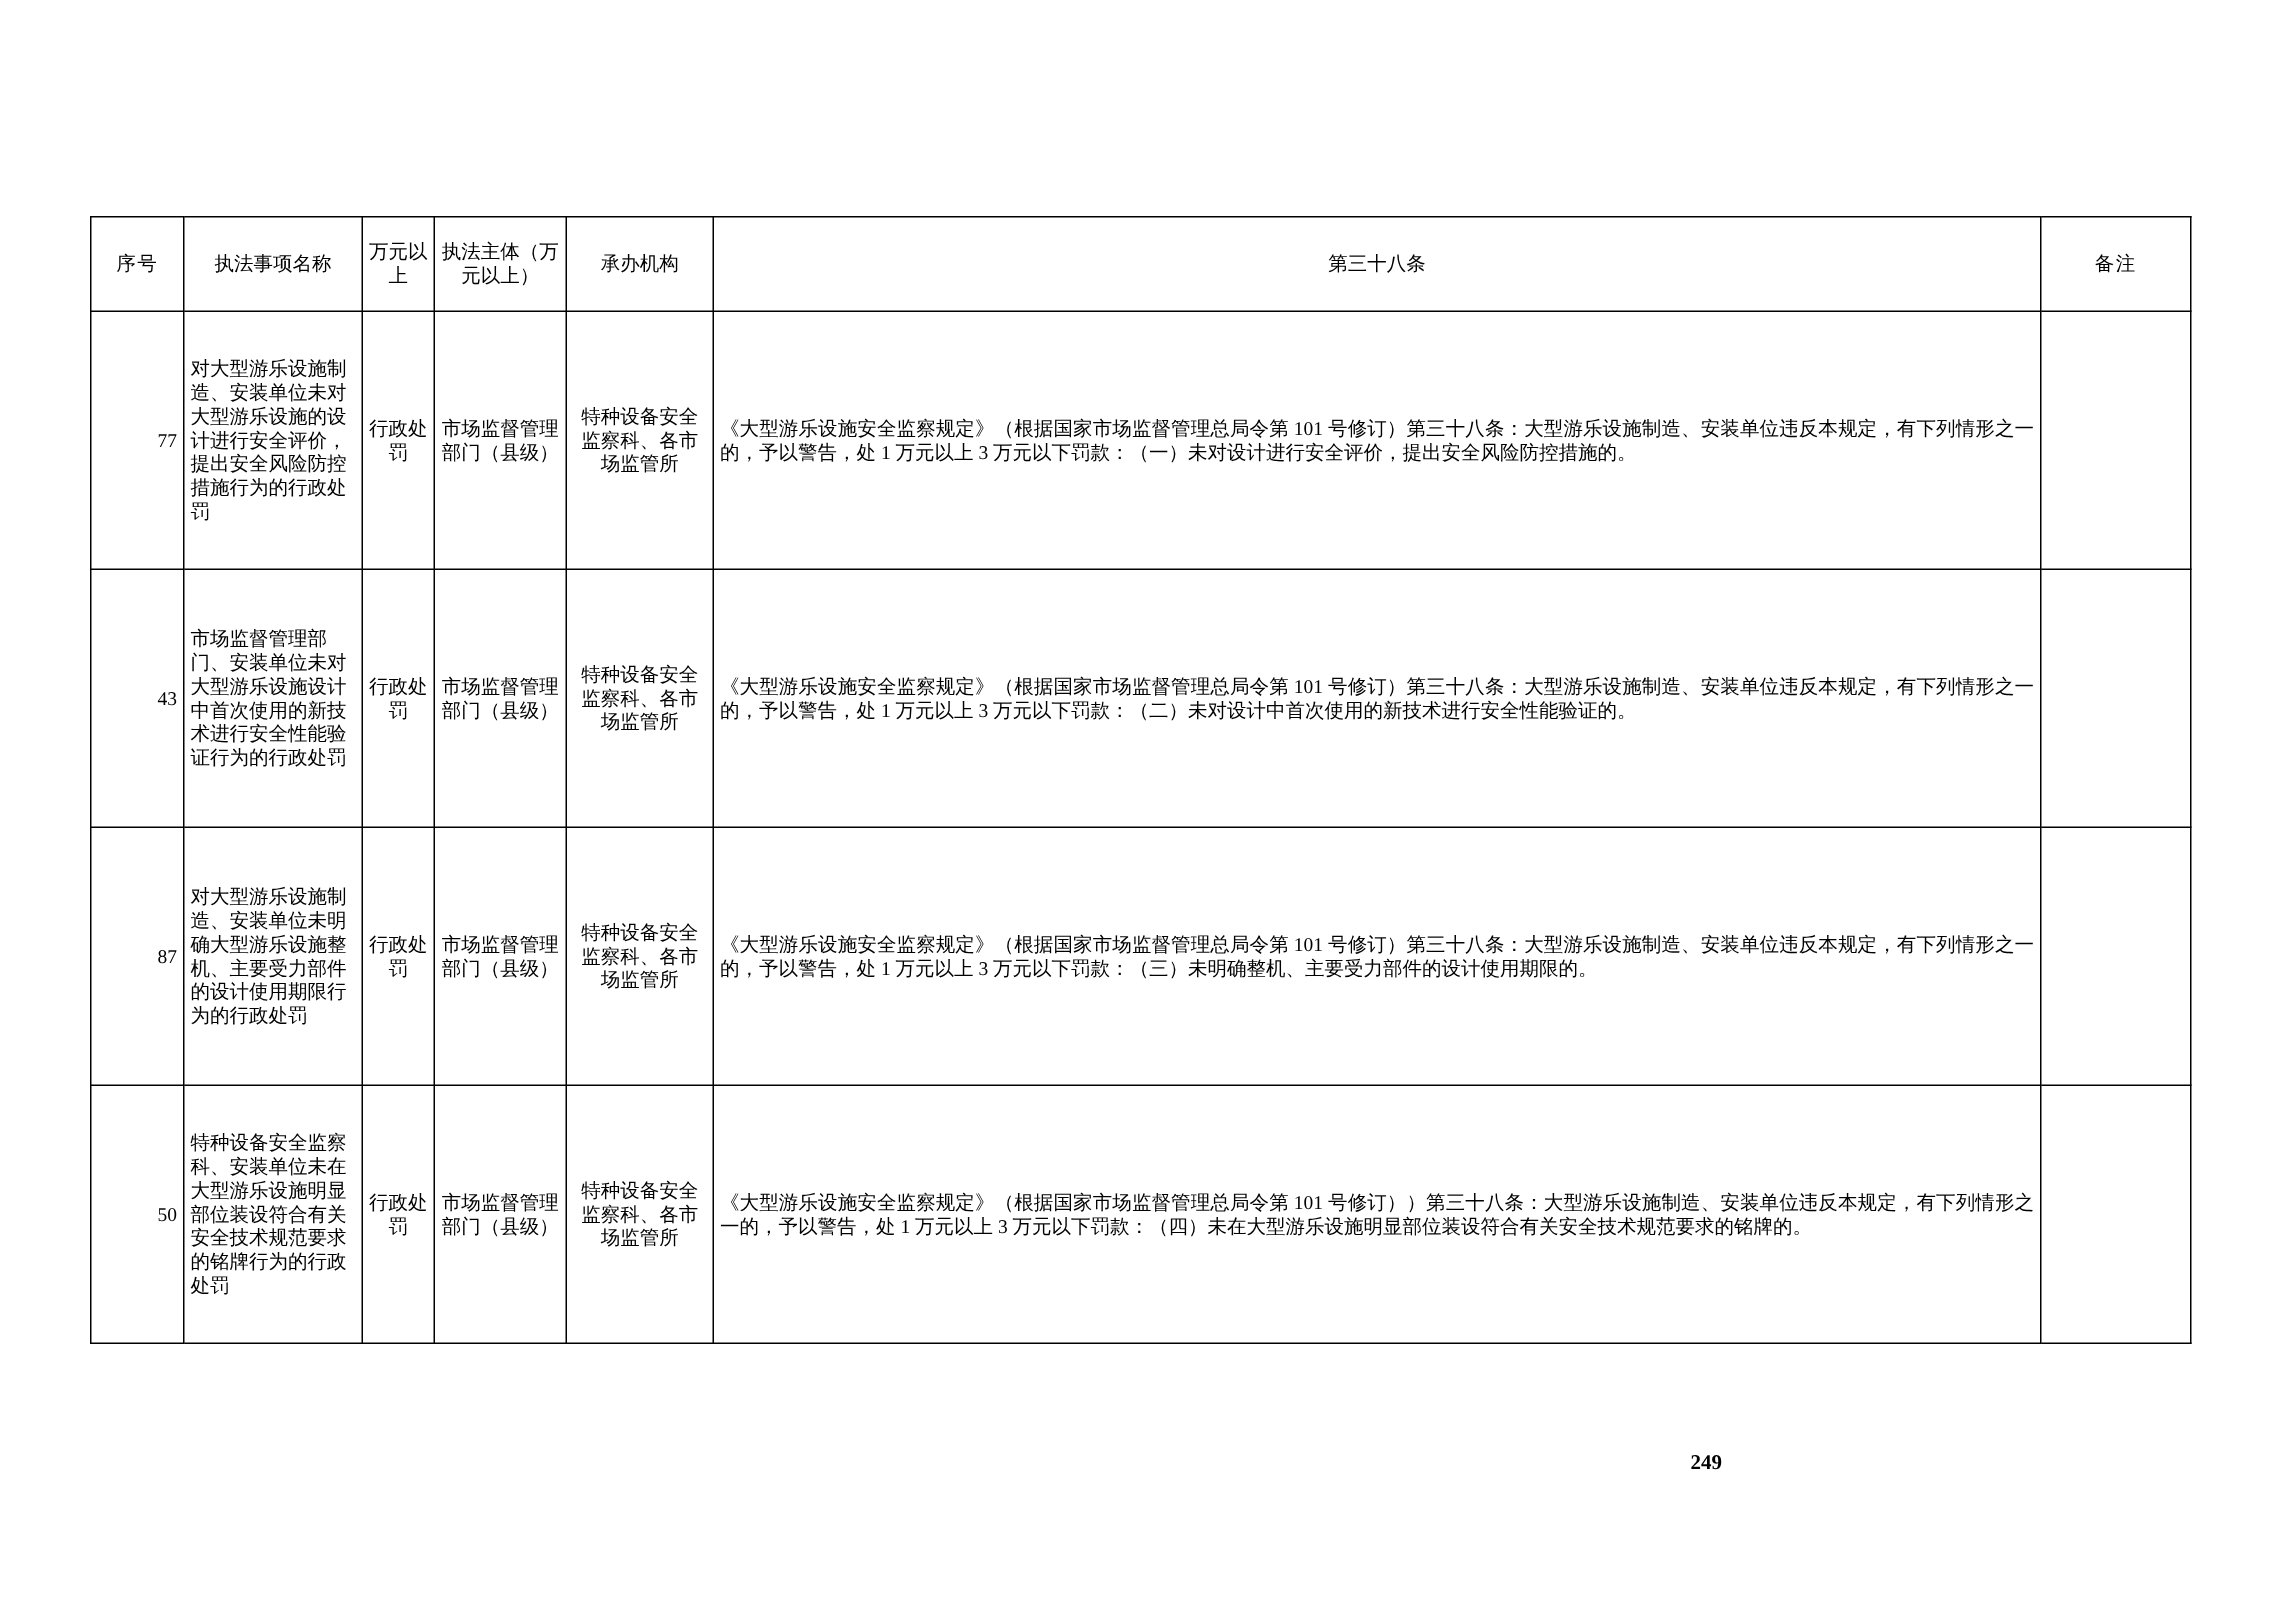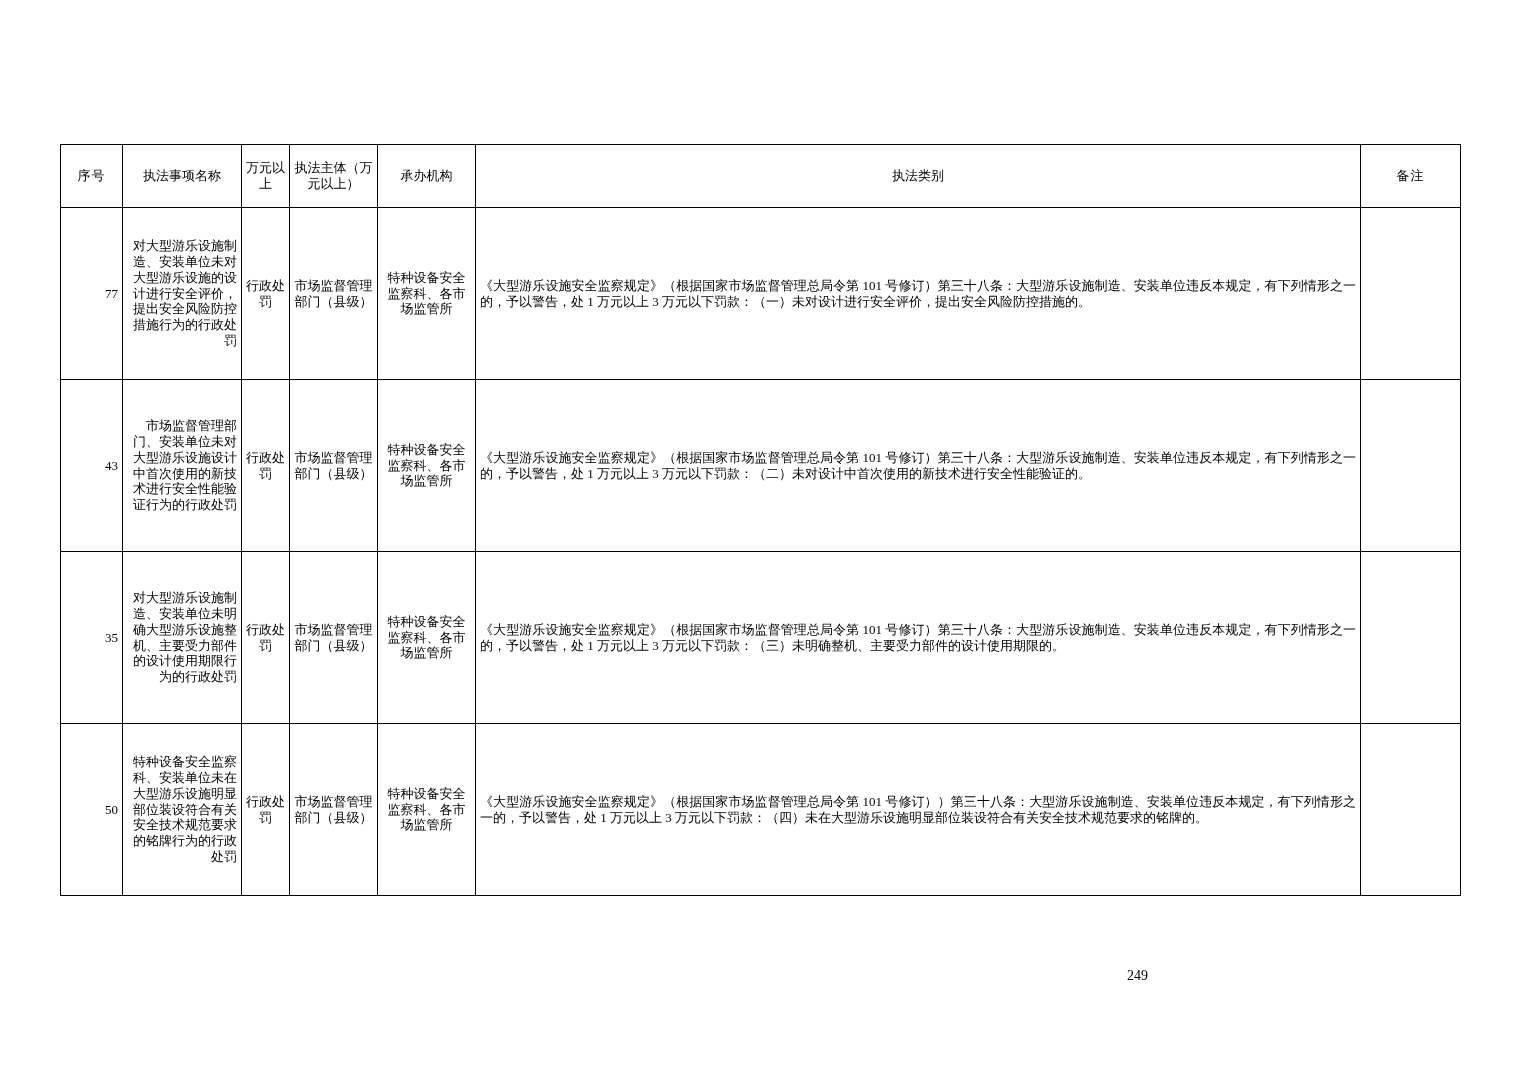--- a/index.html
+++ b/index.html
@@ -61,21 +61,21 @@
   td.seq {
     text-align: right;
     font-size: 14px;
   }
   td.narrow-center {
     text-align: center;
     font-size: 13px;
     line-height: 1.25;
   }
   td.name-cell {
-    text-align: right;
+    text-align: left;
     font-size: 13px;
     line-height: 1.3;
     padding: 4px 6px;
   }
   td.basis-cell {
     text-align: justify;
     text-justify: inter-ideograph;
     font-size: 13.5px;
     line-height: 1.55;
     vertical-align: top;
@@ -83,20 +83,21 @@
   }
   td.remark-cell {
     text-align: center;
   }
   .page-number {
     position: absolute;
     right: 58px;
     top: 968px;
     font-size: 14px;
     font-family: "Liberation Serif", "DejaVu Serif", serif;
+    font-weight: bold;
   }
 </style>
 </head>
 <body>
 
 <div class="page">
 
   <table class="doc-table">
     <colgroup>
       <col class="c-seq">
@@ -107,21 +108,21 @@
       <col class="c-basis">
       <col class="c-remark">
     </colgroup>
     <thead>
       <tr>
         <td class="hdr-vert">序号</td>
         <td>执法事项名称</td>
         <td>万元以上</td>
         <td>执法主体（万元以上）</td>
         <td>承办机构</td>
-        <td>执法类别</td>
+        <td>第三十八条</td>
         <td class="hdr-vert">备注</td>
       </tr>
     </thead>
     <tbody>
       <tr style="height:172px;">
         <td class="seq">77</td>
         <td class="name-cell">对大型游乐设施制造、安装单位未对大型游乐设施的设计进行安全评价，提出安全风险防控措施行为的行政处罚</td>
         <td class="narrow-center">行政处罚</td>
         <td class="narrow-center">市场监督管理部门（县级）</td>
         <td class="narrow-center">特种设备安全监察科、各市场监管所</td>
@@ -131,21 +132,21 @@
       <tr style="height:172px;">
         <td class="seq">43</td>
         <td class="name-cell">市场监督管理部门、安装单位未对大型游乐设施设计中首次使用的新技术进行安全性能验证行为的行政处罚</td>
         <td class="narrow-center">行政处罚</td>
         <td class="narrow-center">市场监督管理部门（县级）</td>
         <td class="narrow-center">特种设备安全监察科、各市场监管所</td>
         <td class="basis-cell">《大型游乐设施安全监察规定》（根据国家市场监督管理总局令第 101 号修订）第三十八条：大型游乐设施制造、安装单位违反本规定，有下列情形之一的，予以警告，处 1 万元以上 3 万元以下罚款：（二）未对设计中首次使用的新技术进行安全性能验证的。</td>
         <td class="remark-cell"></td>
       </tr>
       <tr style="height:172px;">
-        <td class="seq">35</td>
+        <td class="seq">87</td>
         <td class="name-cell">对大型游乐设施制造、安装单位未明确大型游乐设施整机、主要受力部件的设计使用期限行为的行政处罚</td>
         <td class="narrow-center">行政处罚</td>
         <td class="narrow-center">市场监督管理部门（县级）</td>
         <td class="narrow-center">特种设备安全监察科、各市场监管所</td>
         <td class="basis-cell">《大型游乐设施安全监察规定》（根据国家市场监督管理总局令第 101 号修订）第三十八条：大型游乐设施制造、安装单位违反本规定，有下列情形之一的，予以警告，处 1 万元以上 3 万元以下罚款：（三）未明确整机、主要受力部件的设计使用期限的。</td>
         <td class="remark-cell"></td>
       </tr>
       <tr style="height:172px;">
         <td class="seq">50</td>
         <td class="name-cell">特种设备安全监察科、安装单位未在大型游乐设施明显部位装设符合有关安全技术规范要求的铭牌行为的行政处罚</td>

